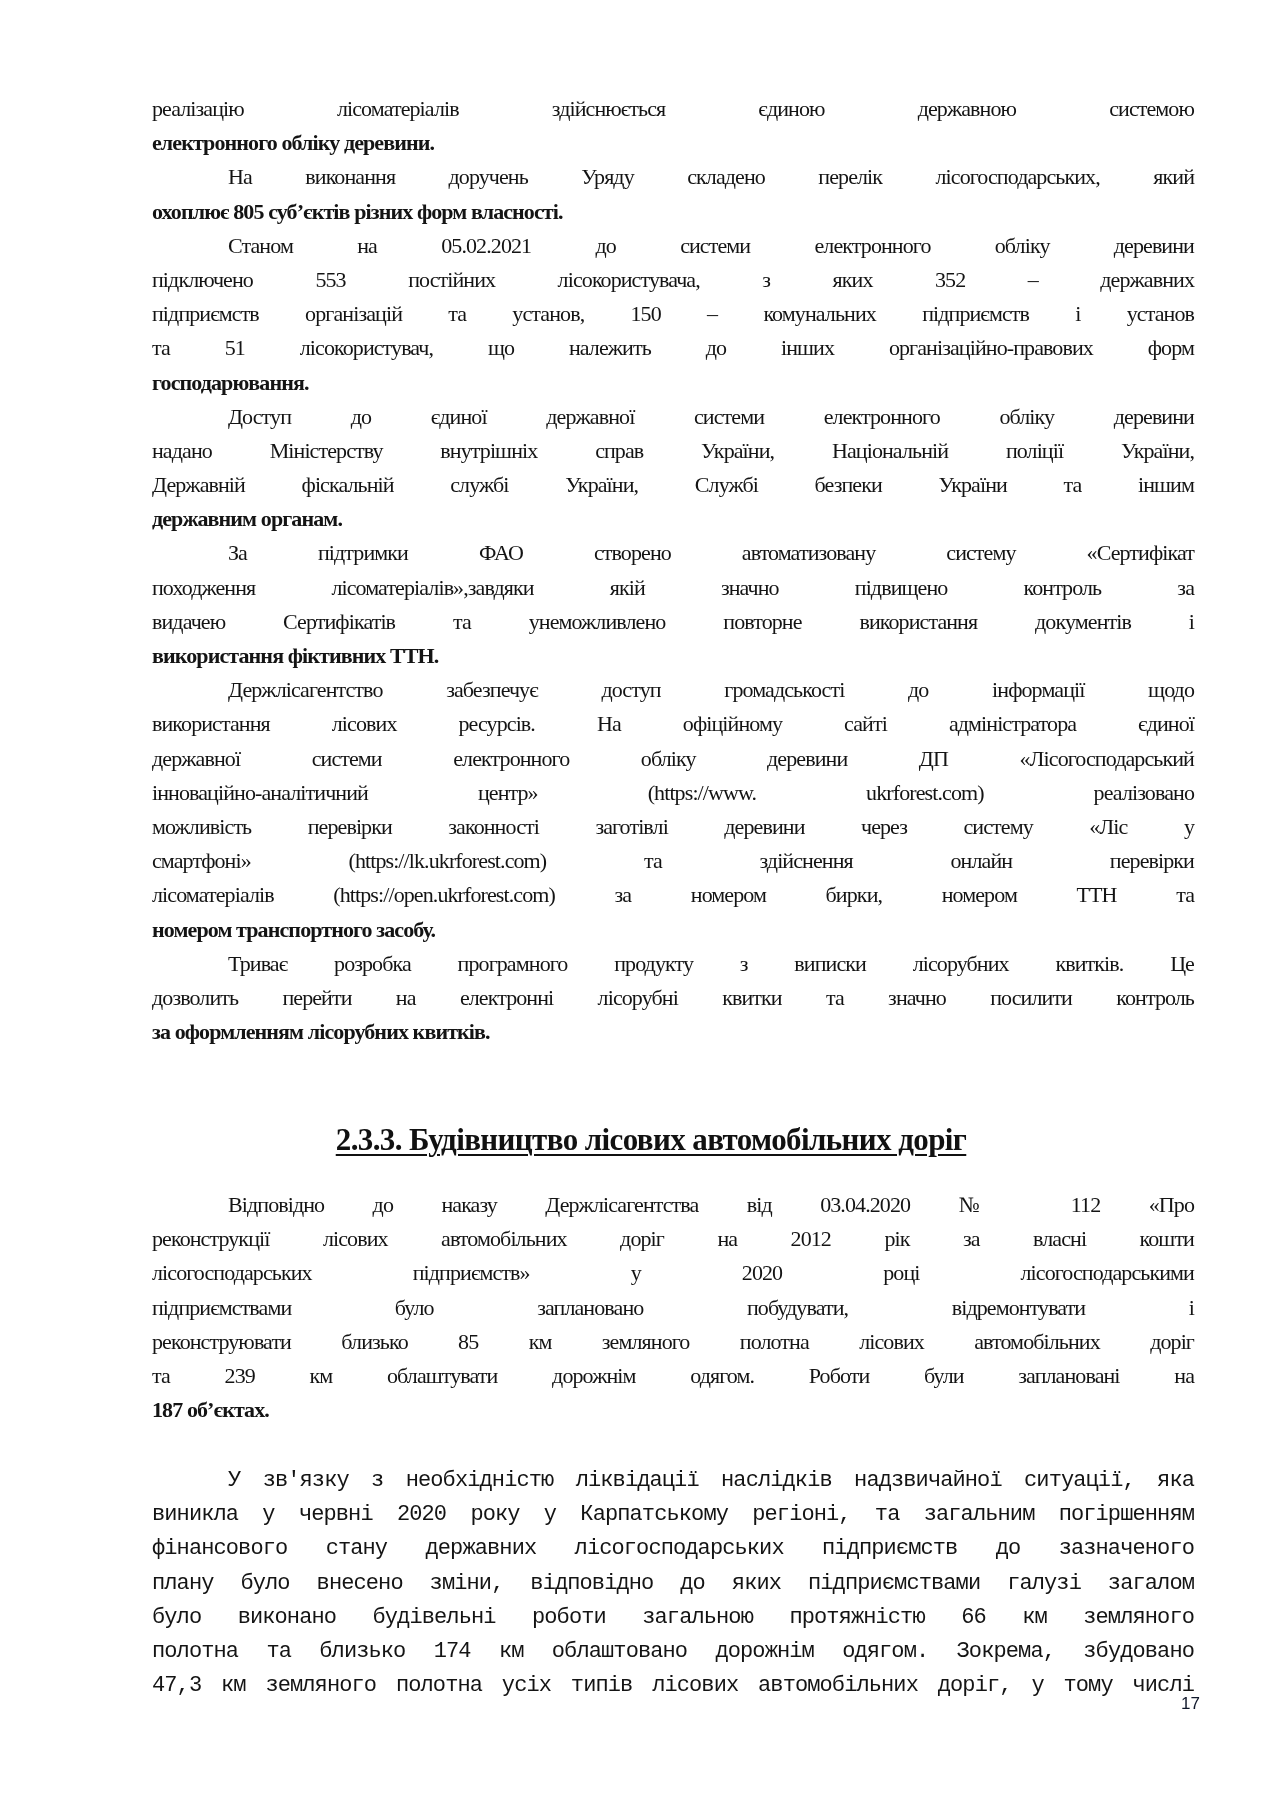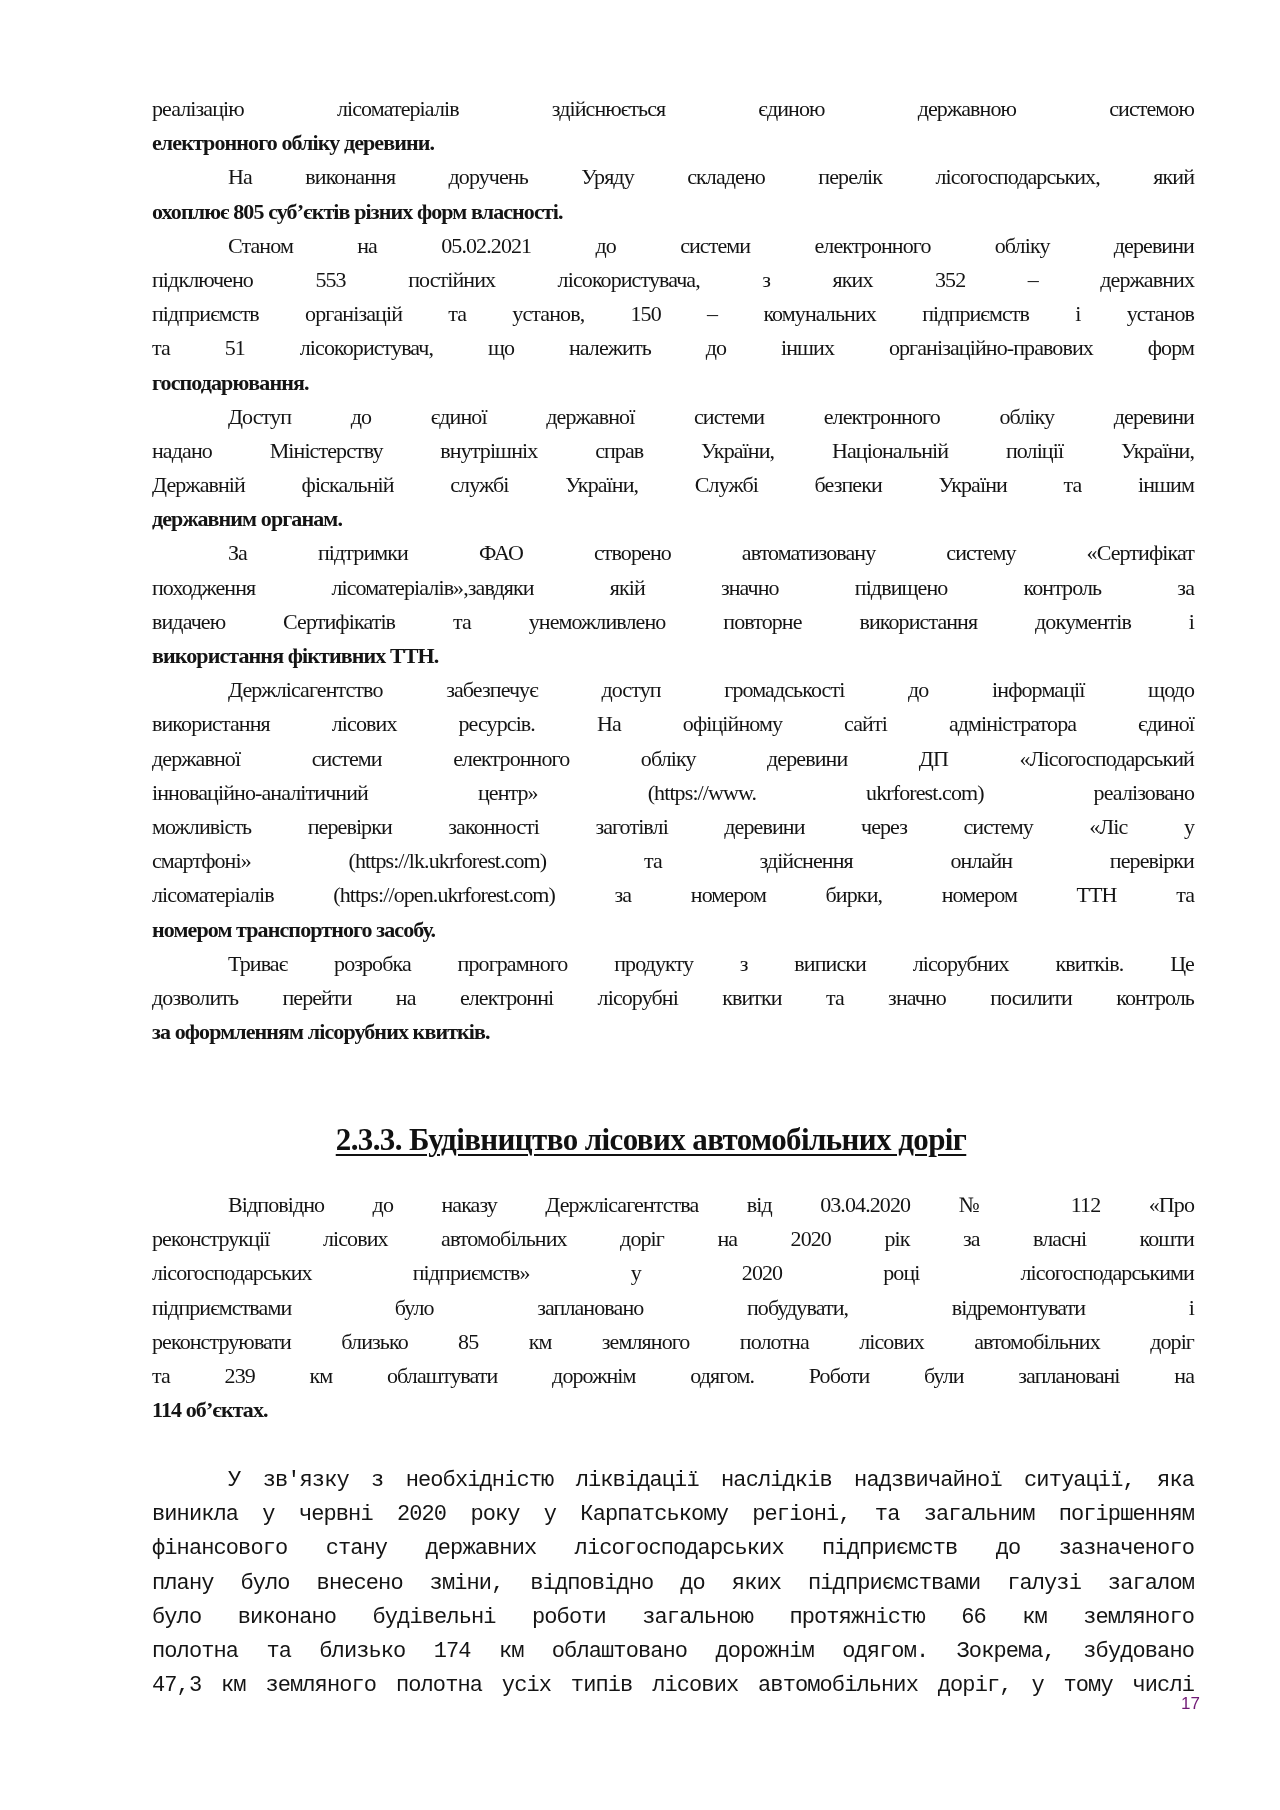--- a/index.html
+++ b/index.html
@@ -72,21 +72,21 @@
       margin-left: 22px;
     }
     .page-number {
       position: absolute;
       left: 1160px;
       top: 1694px;
       width: 40px;
       text-align: right;
       font-family: "Liberation Sans", sans-serif;
       font-size: 17px;
-      color: #701a75;
+      color: #0f172a;
     }
   </style>
 </head>
 <body>
 
 <div class="page">
 
   <div class="text-block cond" style="top:92px;">
 
     <div>
@@ -139,26 +139,26 @@
     </div>
   </div>
 
   <div class="heading">
     <span>2.3.3. Будівництво лісових автомобільних доріг</span>
   </div>
 
   <div class="text-block cond" style="top:1188px;">
     <div>
       <span class="line indent">Відповідно до наказу Держлісагентства від 03.04.2020 № 112 «Про</span>
-      <span class="line">реконструкції лісових автомобільних доріг на 2020 рік за власні кошти</span>
+      <span class="line">реконструкції лісових автомобільних доріг на 2012 рік за власні кошти</span>
       <span class="line">лісогосподарських підприємств» у 2020 році лісогосподарськими</span>
       <span class="line">підприємствами було заплановано побудувати, відремонтувати і</span>
       <span class="line">реконструювати близько 85 км земляного полотна лісових автомобільних доріг</span>
       <span class="line">та 239 км облаштувати дорожнім одягом. Роботи були заплановані на</span>
-      <span class="line last">114 об’єктах.</span>
+      <span class="line last">187 об’єктах.</span>
     </div>
   </div>
 
   <div class="text-block cond" style="top:1464px;font-family:Liberation Mono, monospace;">
     <div>
       <span class="line indent">У зв'язку з необхідністю ліквідації наслідків надзвичайної ситуації, яка</span>
       <span class="line">виникла у червні 2020 року у Карпатському регіоні, та загальним погіршенням</span>
       <span class="line">фінансового стану державних лісогосподарських підприємств до зазначеного</span>
       <span class="line">плану було внесено зміни, відповідно до яких підприємствами галузі загалом</span>
       <span class="line">було виконано будівельні роботи загальною протяжністю 66 км земляного</span>

